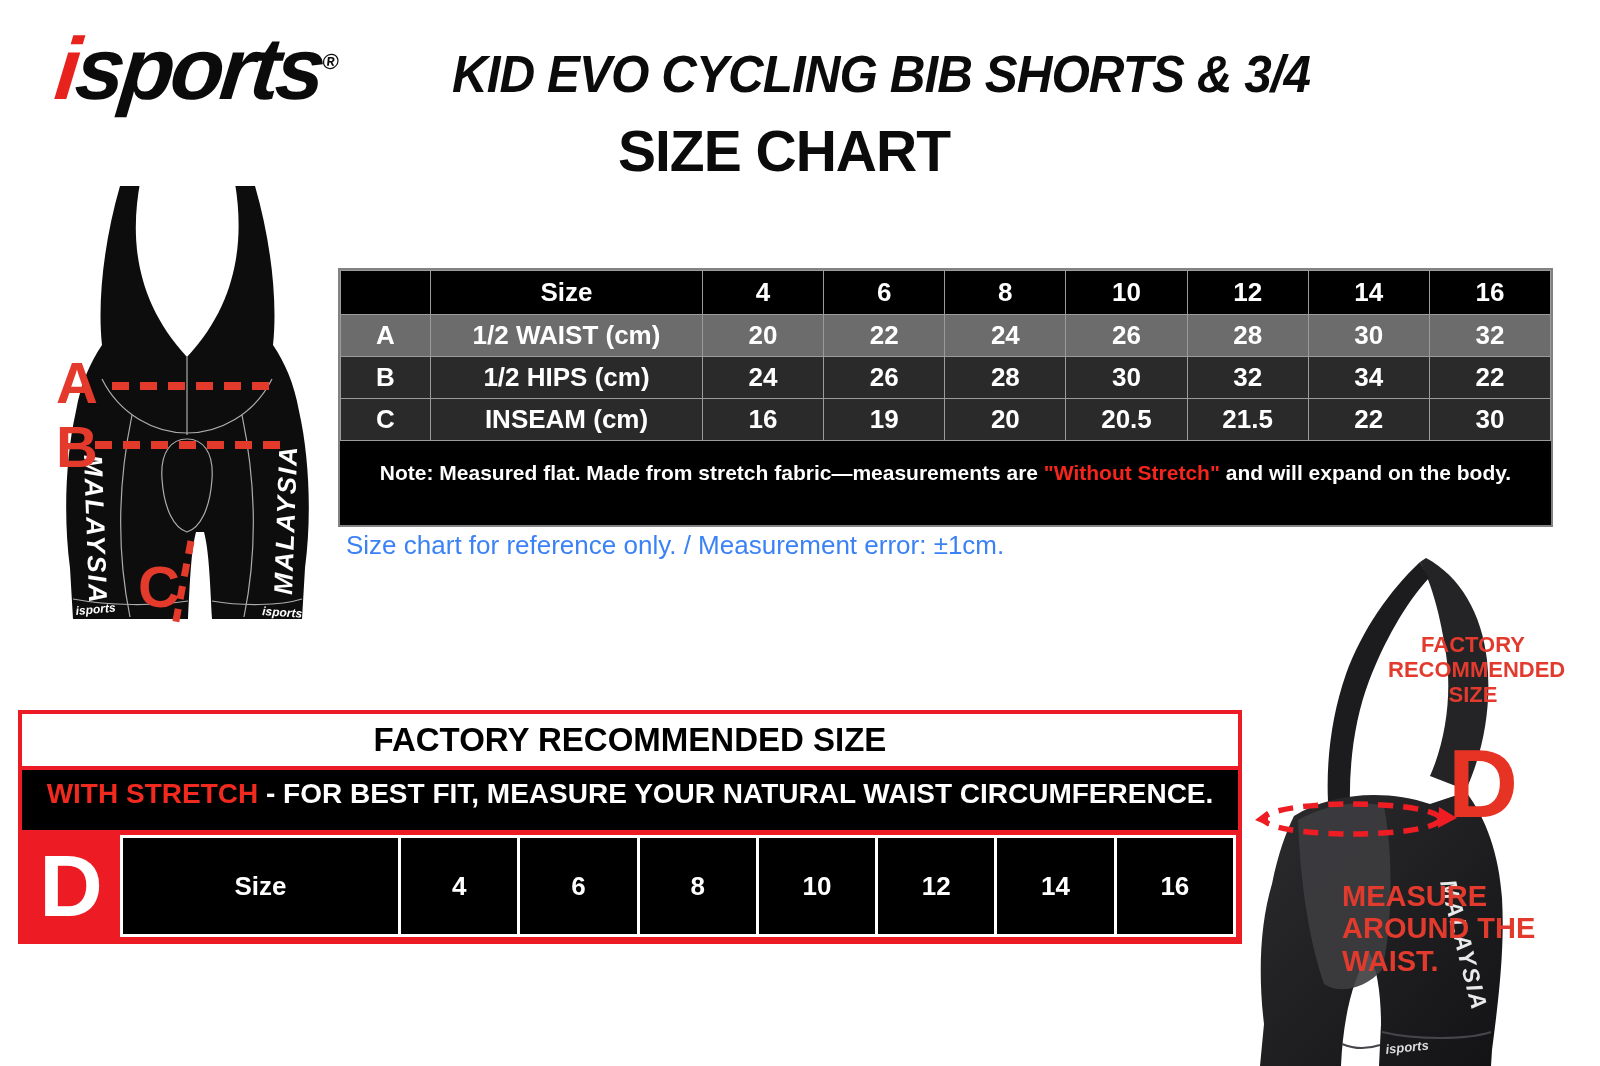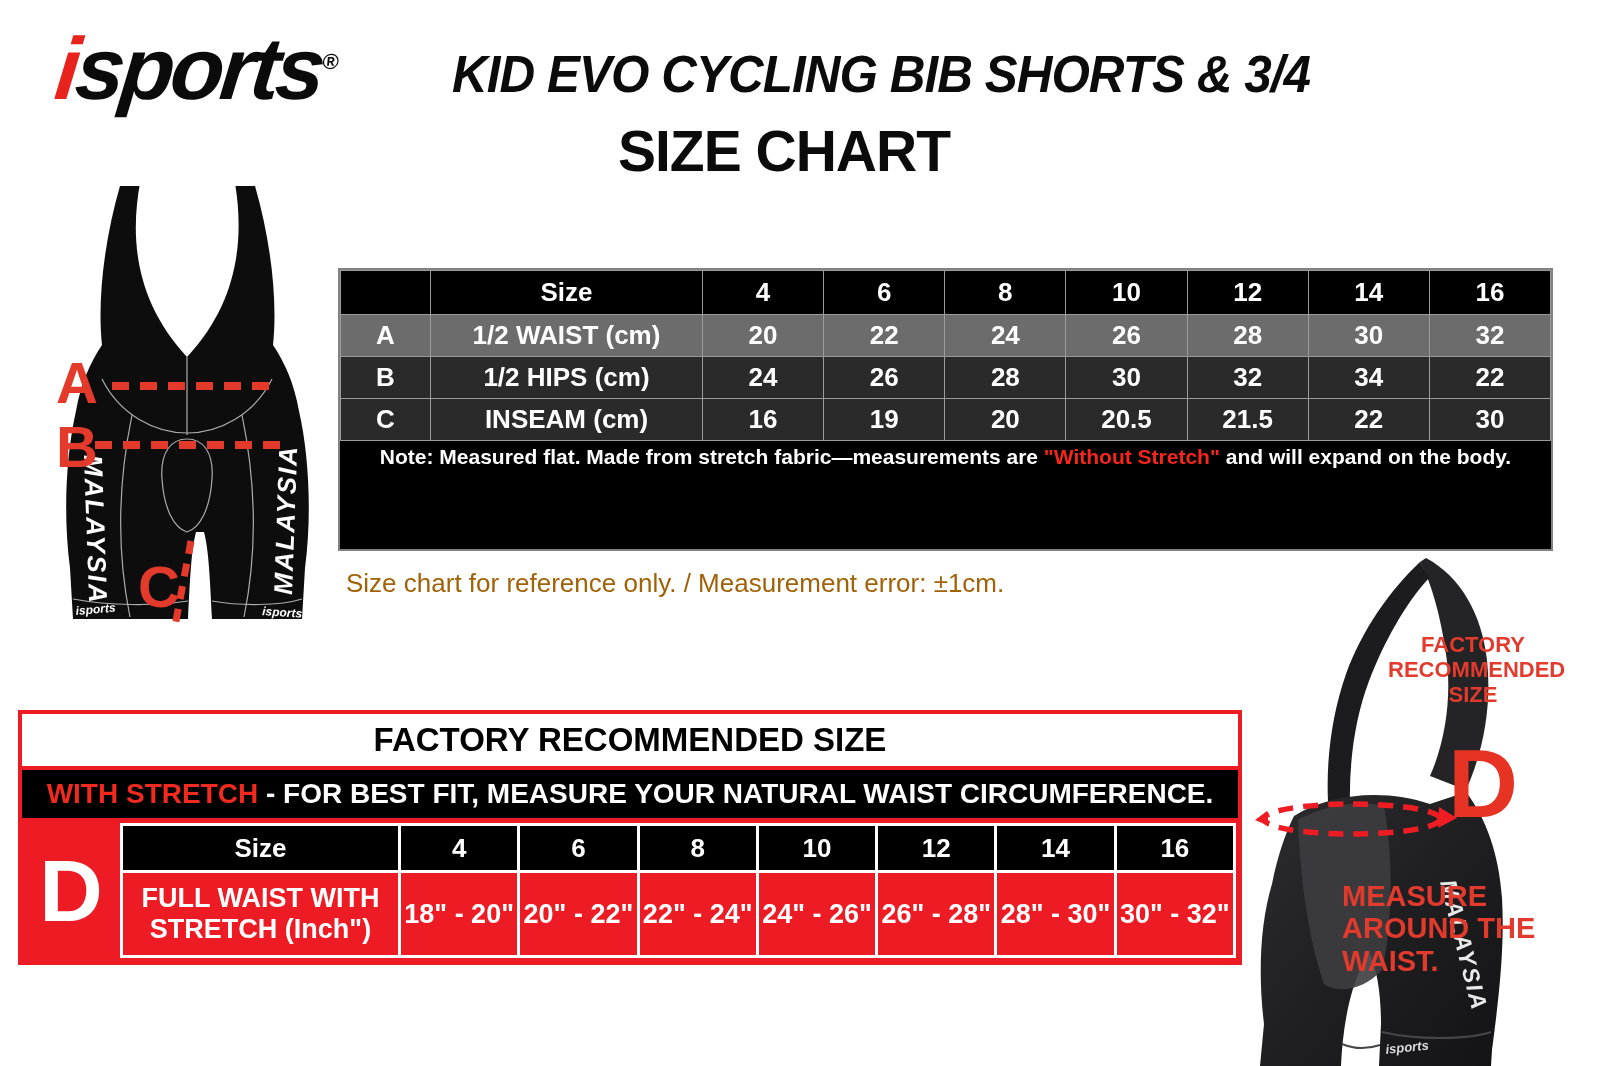--- a/index.html
+++ b/index.html
@@ -23,32 +23,32 @@
   .size-table-wrap{position:absolute;left:338px;top:268px;width:1215px;background:#000;
         border:2px solid #828282;box-sizing:border-box;}
   table{border-collapse:collapse;width:100%;table-layout:fixed;border-radius:32px;}
   .size-table th,.size-table td{border:1px solid #9b9b9b;color:#fff;font-weight:bold;
         text-align:center;font-size:26px;padding:0;height:41px;}
   .size-table th{background:#000;height:43px;}
   .col-letter{width:90px;}
   .col-label{width:272px;}
   .tr-a td{background:#6c6c6c;}
   .tr-b td,.tr-c td{background:#2a2a2a;}
-  .note{height:108px;color:#fff;font-weight:bold;font-size:21px;text-align:center;
-        padding-top:4px;box-sizing:border-box;}
+  .note{height:84px;color:#fff;font-weight:bold;font-size:21px;text-align:center;
+        padding-top:20px;box-sizing:border-box;}
   .note .red{color:#f5251c;}
 
-  .ref-note{position:absolute;left:346px;top:530px;font-size:26px;color:#a16207;margin-top:38px;}
+  .ref-note{position:absolute;left:346px;top:530px;font-size:26px;color:#3b82f6;}
 
   
   .factory-box{position:absolute;left:18px;top:710px;width:1224px;
         border:4px solid #ed1c24;background:#ed1c24;box-sizing:border-box;}
   .fb-title{background:#fff;height:52px;line-height:52px;text-align:center;
         font-size:33px;font-weight:bold;color:#000;border-bottom:4px solid #ed1c24;}
-  .fb-stretch{background:#000;height:48px;line-height:48px;text-align:center;
+  .fb-stretch{background:#000;height:60px;line-height:48px;text-align:center;
         font-size:28px;font-weight:bold;color:#fff;white-space:nowrap;}
   .fb-stretch .red{color:#f02a1f;}
   .fb-bottom{display:flex;padding:5px 2px 3px 0;align-items:stretch;}
   .fb-d{width:98px;display:flex;align-items:center;justify-content:center;
         color:#fff;font-size:88px;font-weight:bold;}
   .fb-table{flex:1;}
   .fb-table th{background:#000;border:3px solid #fff;color:#fff;font-size:26px;
         font-weight:bold;height:44px;padding:0;}
   .fb-table td{background:#ed1c24;border:3px solid #fff;color:#fff;font-size:27px;
         font-weight:bold;text-align:center;height:82px;padding:0;}
@@ -185,33 +185,20 @@
           <tr>
         <th>Size</th>
         <th>4</th>
         <th>6</th>
         <th>8</th>
         <th>10</th>
         <th>12</th>
         <th>14</th>
         <th>16</th>
       </tr>
-      <tr>
-        <td>
-              <div>FULL WAIST WITH</div>
-              <div>STRETCH (Inch")</div>
-            </td>
-        <td>18" - 20"</td>
-        <td>20" - 22"</td>
-        <td>22" - 24"</td>
-        <td>24" - 26"</td>
-        <td>26" - 28"</td>
-        <td>28" - 30"</td>
-        <td>30" - 32"</td>
-      </tr>
     </tbody>
       </table>
   </div>
 </div>
 
 <svg class="diagram-right" width="364" height="514" viewBox="0 0 364 514">
   <defs>
     <linearGradient id="gB" x1="0" y1="0" x2="1" y2="1">
       <stop offset="0" stop-color="#2c2c2f"></stop>
       <stop offset="1" stop-color="#131315"></stop>

